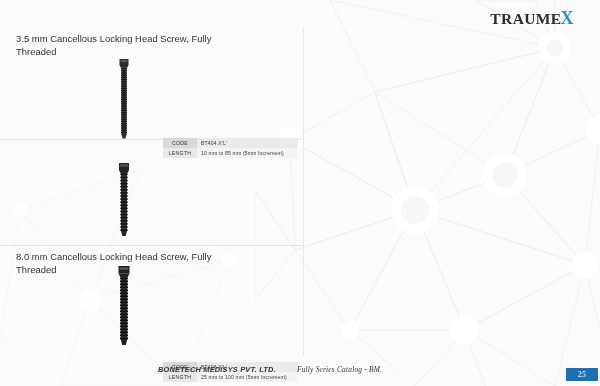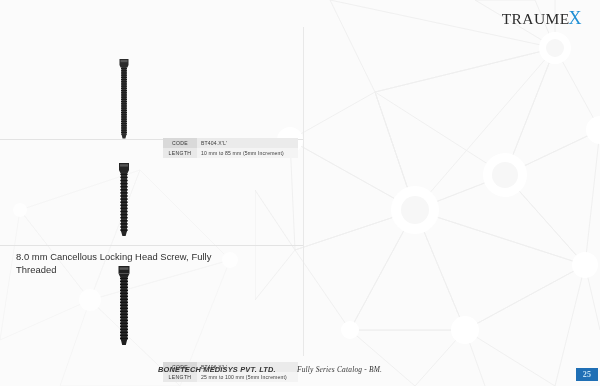--- a/index.html
+++ b/index.html
@@ -27,23 +27,23 @@
   }
   .wm-left {
     position:absolute; top:150px; left:0px;
     width:270px; height:236px;
     opacity:.75;
     pointer-events:none;
   }
 
   
   .logo {
-    position:absolute; top:9px; right:18px;
+    position:absolute; top:9px; right:26px;
     font-family:"Liberation Serif", serif;
-    font-weight:normal;
+    font-weight:bold;
     font-size:15.5px;
     letter-spacing:.4px;
     color:#2b2b2b;
     line-height:1;
     white-space:nowrap;
   }
   .logo .x {
     color:#1f8fd4;
     font-size:18px;
     margin-left:-1px;
@@ -132,21 +132,21 @@
   .footer-catalog {
     position:absolute; left:297px; bottom:12px;
     font-family:"Liberation Serif", serif;
     font-style:italic;
     font-size:7.4px;
     letter-spacing:.2px;
     color:#333;
   }
   .page-badge {
     position:absolute; right:2px; bottom:5px;
-    width:22px; height:13px;
+    width:32px; height:13px;
     background:#1f6fb5;
     color:#bfe0f5;
     font-family:"Liberation Serif", serif;
     font-weight:bold;
     font-size:8px;
     display:flex; align-items:center; justify-content:center;
     letter-spacing:.3px;
   }
 </style>
 </head>
@@ -208,20 +208,21 @@
     </g>
   </svg>
 
   <div class="logo"><span>TRAUME</span><span class="x">X</span></div>
 
   <div class="divider d1"></div>
   <div class="divider d2"></div>
   <div class="vline"></div>
 
   <div class="product p1">
+    <div class="p-title">3.5 mm Cancellous Locking Head Screw, Fully Threaded</div>
     <svg class="screw-wrap s1" width="24" height="80" viewBox="0 0 24 80">
       <rect x="7.5" y="0" width="9" height="6" fill="#2b2b2b"></rect>
       <rect x="8.5" y="1" width="7" height="2.2" fill="#555"></rect>
       <polygon points="7.5,6 16.5,6 15.4,8.5 8.6,8.5" fill="#2b2b2b"></polygon>
       <rect x="9.4" y="8" width="5.2" height="68" fill="#333"></rect>
       <g fill="#1a1a1a">
         <rect x="9.0" y="9" width="6" height="1.15"></rect>
           <rect x="9.0" y="11.2" width="6" height="1.15"></rect>
         <rect x="9.0" y="13.4" width="6" height="1.15"></rect>
           <rect x="9.0" y="15.6" width="6" height="1.15"></rect>

